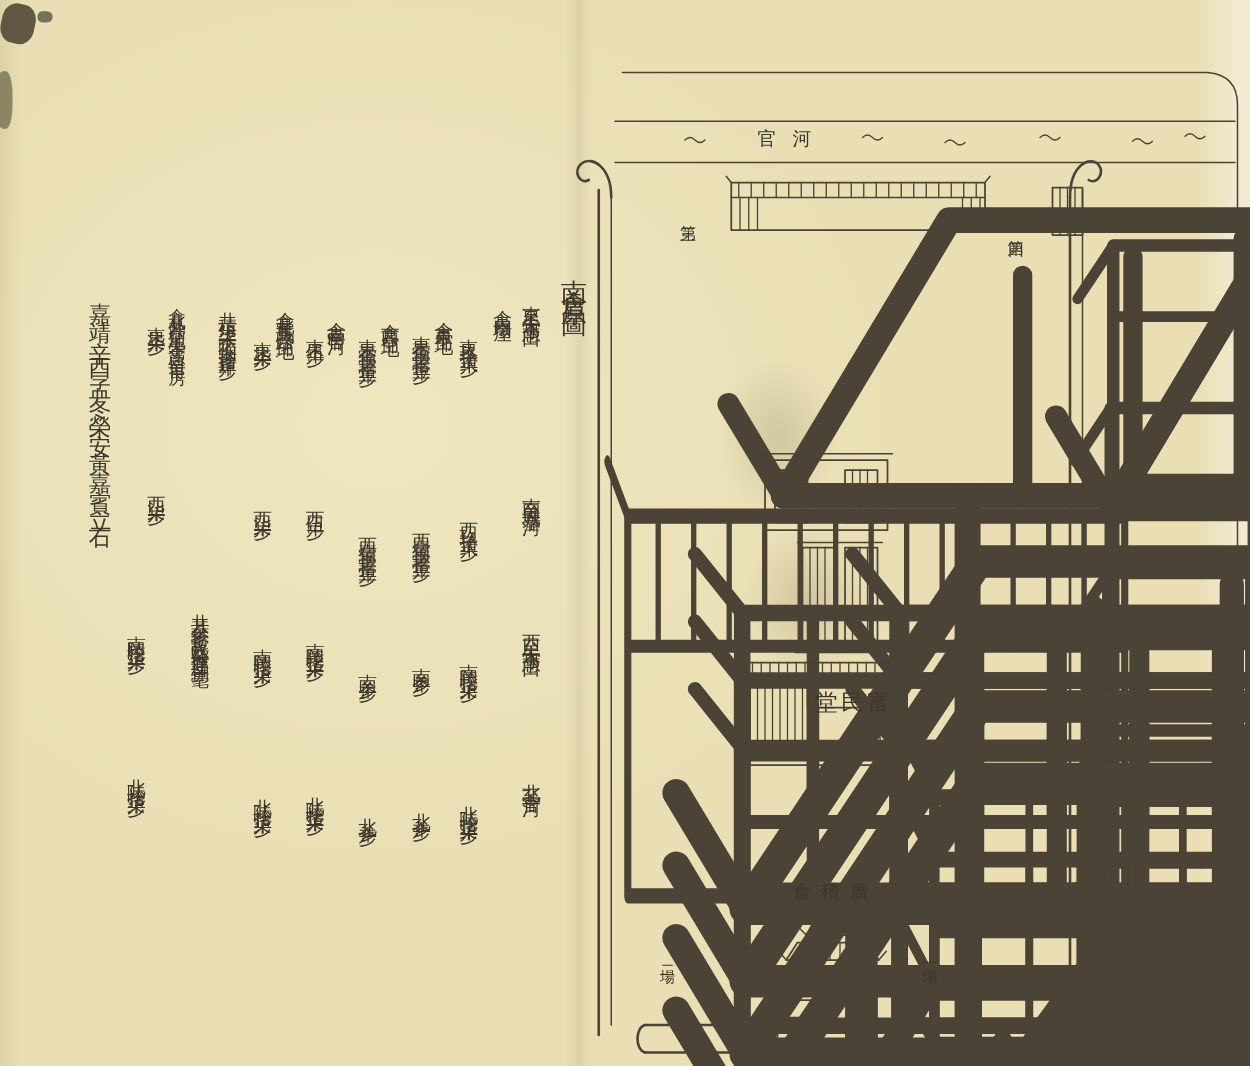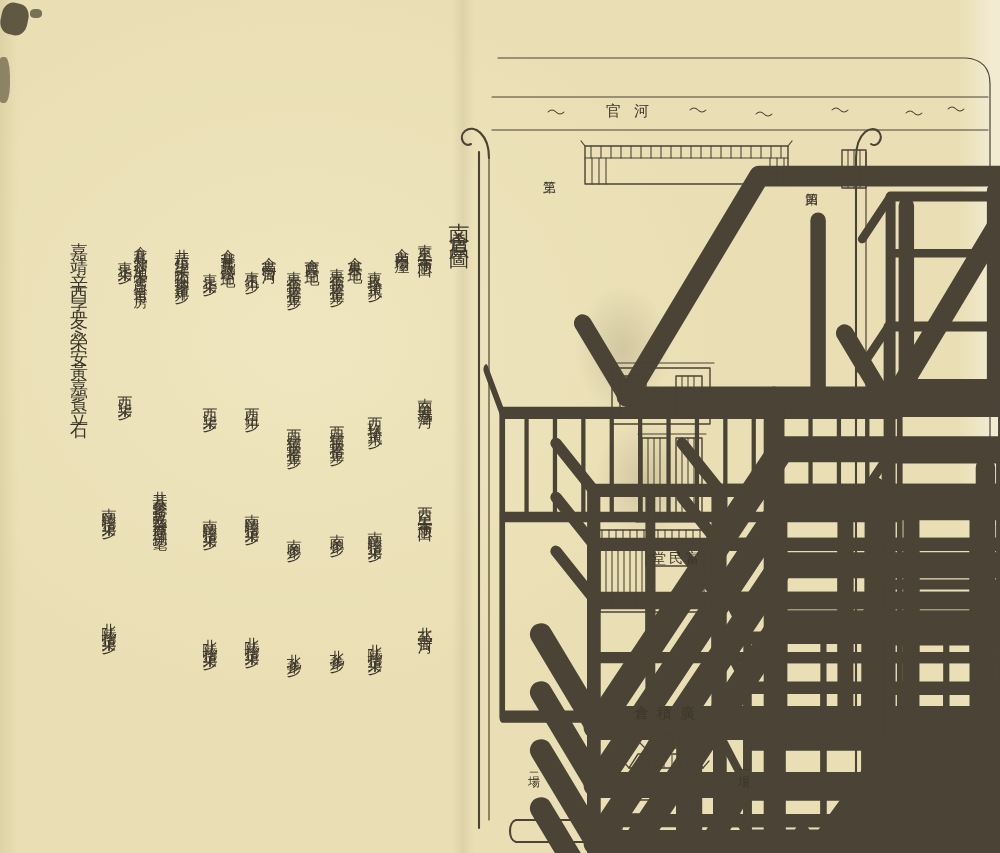--- a/index.html
+++ b/index.html
@@ -212,21 +212,21 @@
       <path class="bld" d="M656 776H678V800H656Z"></path>
     </g>
 
     <use href="#gt" x="508" y="744"></use>
     <use href="#gt" x="718" y="744"></use>
   </svg>
 
   <div class="h" style="left:606px;top:102px;font-size:15px;letter-spacing:13px;">官河</div>
   <div class="v" style="left:543px;top:170px;font-size:13px;letter-spacing:2px;">第三</div>
   <div class="v" style="left:805px;top:182px;font-size:13px;letter-spacing:2px;">第四</div>
-  <div class="h" style="left:652px;top:550px;font-size:14px;letter-spacing:3px;">堂民富</div>
+  <div class="h" style="left:652px;top:550px;font-size:18px;letter-spacing:3px;">堂民富</div>
   <div class="h" style="left:634px;top:704px;font-size:15px;letter-spacing:8px;">倉積廣</div>
   <div class="v" style="left:528px;top:763px;font-size:12px;letter-spacing:3px;">二場</div>
   <div class="v" style="left:738px;top:763px;font-size:12px;letter-spacing:3px;">一場</div>
 
   <div class="v" style="left:448px;top:206px;font-size:21px;letter-spacing:9px;">南倉原圖</div>
 
   <div class="v" style="left:417px;top:232px;">東至朱守愚田</div>
   <div class="v" style="left:417px;top:386px;">南至城基河</div>
   <div class="v" style="left:417px;top:496px;">西至朱守愚田</div>
   <div class="v" style="left:417px;top:615px;">北至官河</div>

